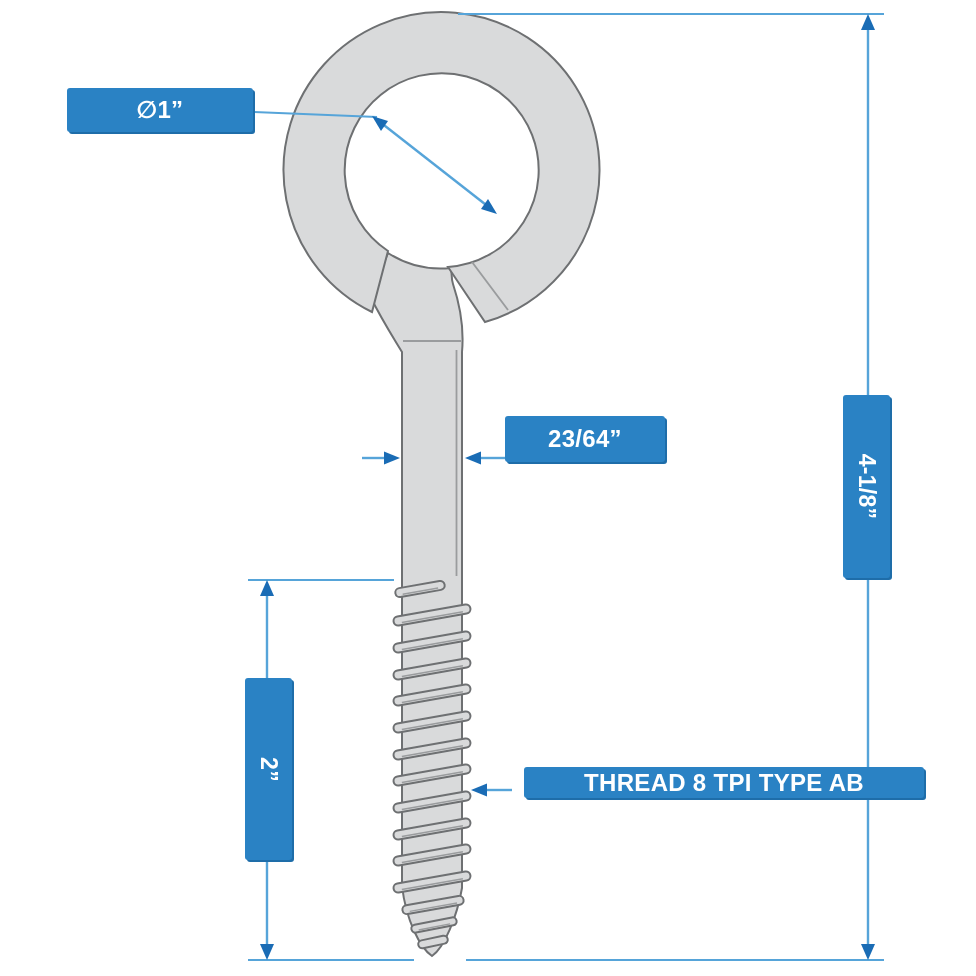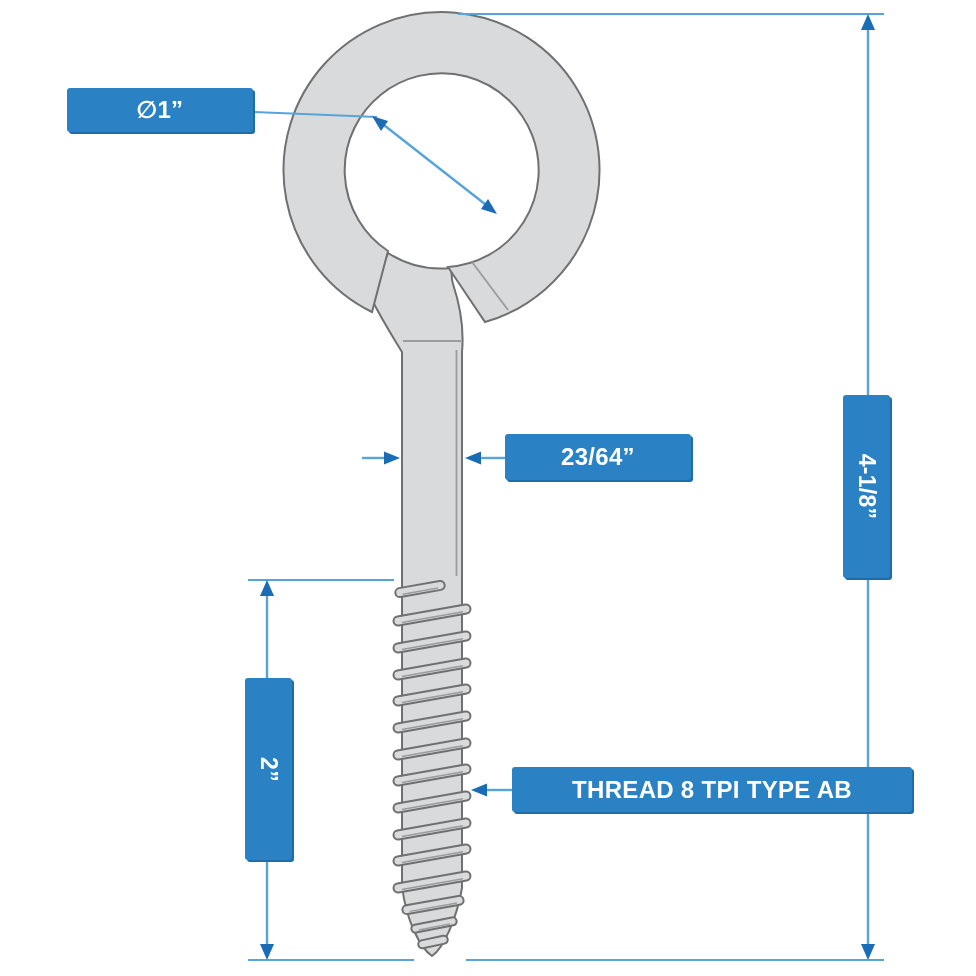--- a/index.html
+++ b/index.html
@@ -11,24 +11,24 @@
   .stage{position:relative;width:976px;height:976px;background:#ffffff;overflow:hidden;
          font-family:"Liberation Sans","DejaVu Sans",sans-serif;}
   .stage svg{position:absolute;left:0;top:0;}
   .dim-label{position:absolute;display:flex;align-items:center;justify-content:center;
     background:var(--label-bg);color:var(--label-text);font-weight:bold;
     border-radius:3px;box-shadow:2px 2px 0 0 var(--label-shadow);
     font-size:24px;letter-spacing:.3px;z-index:5;}
   .dim-label.vert span{transform:rotate(90deg);white-space:nowrap;font-size:23px;}
   .dim-label span{white-space:nowrap;}
   #lbl-eye{left:67px;top:88px;width:186px;height:44px;}
-  #lbl-shank{left:505px;top:434px;width:186px;height:46px;}
+  #lbl-shank{left:505px;top:416px;width:160px;height:46px;}
   #lbl-overall{left:843px;top:395px;width:47px;height:183px;}
   #lbl-thread-len{left:245px;top:678px;width:47px;height:182px;}
-  #lbl-thread-spec{left:512px;top:767px;width:400px;height:45px;}
+  #lbl-thread-spec{left:524px;top:767px;width:400px;height:31px;}
   .body-shape{fill:var(--body-fill);stroke:var(--body-outline);stroke-width:2;}
   .dimline{stroke:var(--dim-line);stroke-width:2.4;fill:none;}
   .extline{stroke:var(--dim-line);stroke-width:2;fill:none;}
   .ah{fill:var(--arrowhead);stroke:none;}
   .detail{stroke:var(--detail-line);stroke-width:1.8;fill:none;}
 </style>
 </head>
 <body>
 
 <div class="stage">

